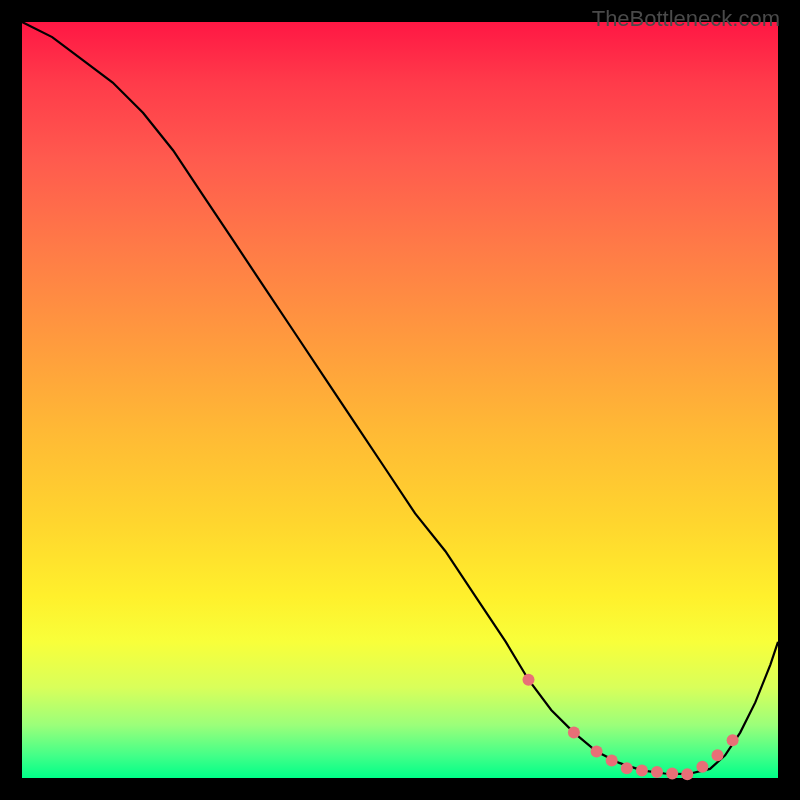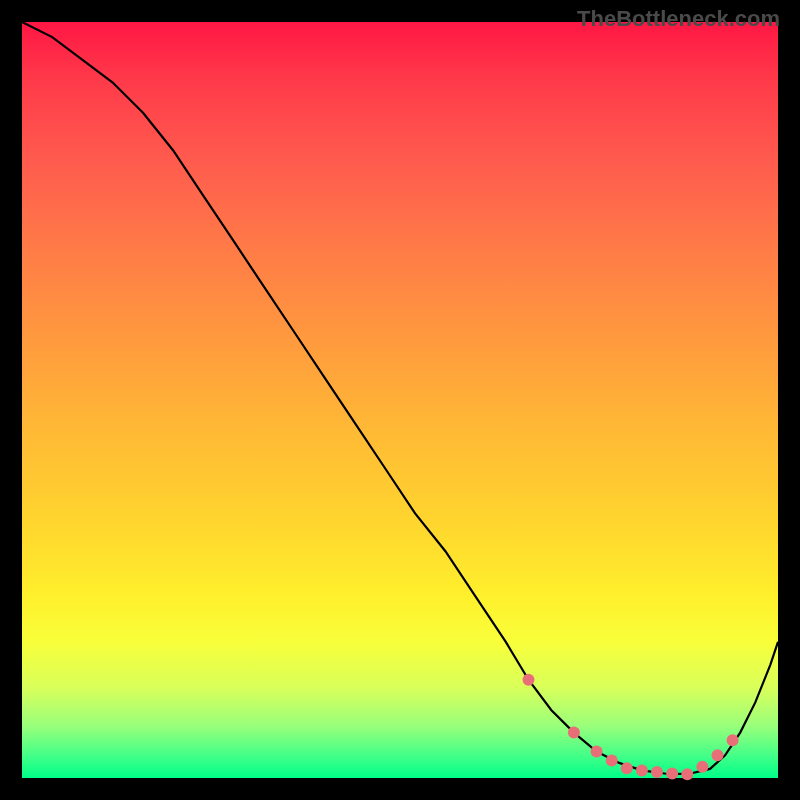--- a/index.html
+++ b/index.html
@@ -10,21 +10,21 @@
     position: relative;
     font-family: Arial, sans-serif;
     overflow: hidden;
   }
   .watermark {
     position: absolute;
     top: 6px;
     right: 20px;
     color: #4a4a4a;
     font-size: 22px;
-    font-weight: bold;
+    font-weight: normal;
     z-index: 10;
   }
   .chart-area {
     position: absolute;
     left: 22px;
     top: 22px;
     width: 756px;
     height: 756px;
   }
   .gradient-bg {

